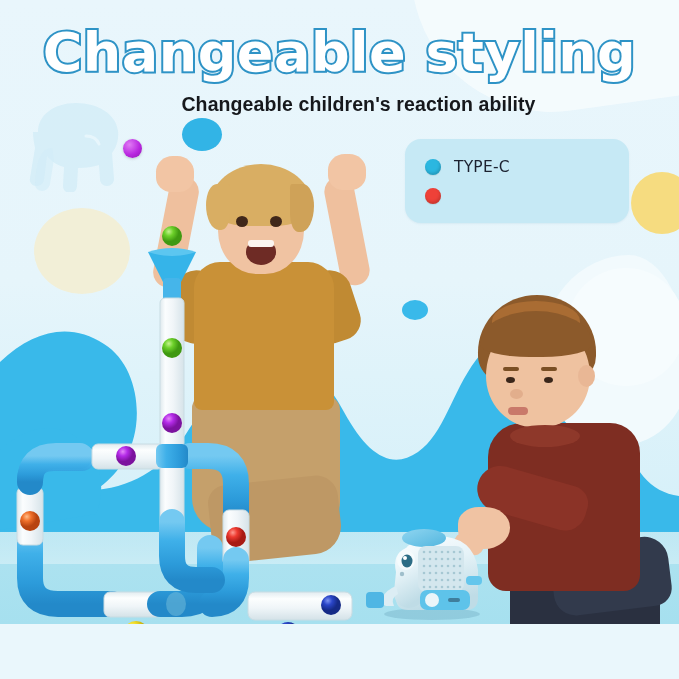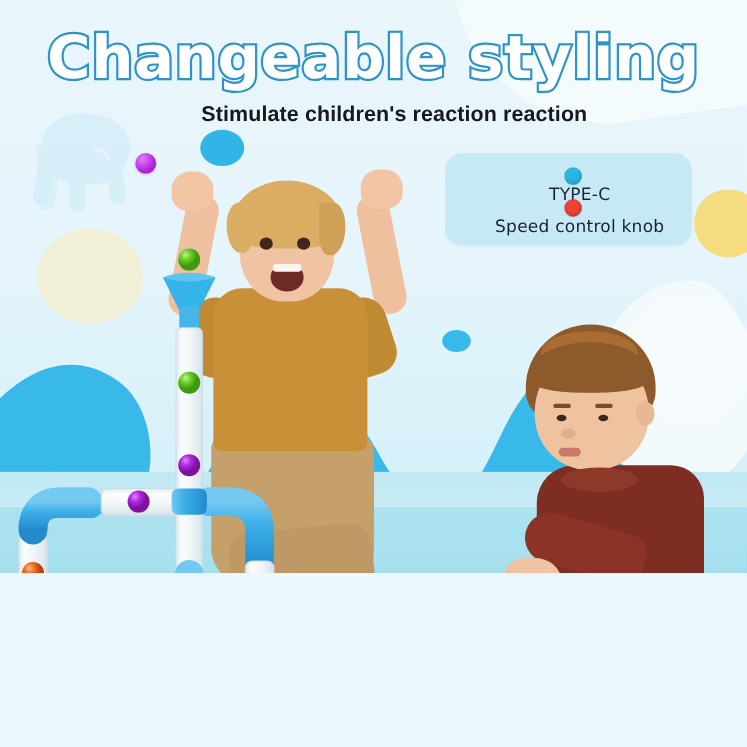--- a/index.html
+++ b/index.html
@@ -5,21 +5,21 @@
 <style>
   html,body{margin:0;padding:0;}
   body{
     width:679px;height:679px;
     font-family:"Liberation Sans", sans-serif;
     background:#EAF7FC;
     overflow:hidden;
   }
   #stage{
     position:relative;
-    width:679px;height:521px;
+    width:679px;height:624px;
     overflow:hidden;
     background:linear-gradient(180deg,#E9F6FC 0%,#E6F5FB 45%,#DFF3FA 60%,#CFEEF8 100%);
   }
 
   
   .bg-layer{position:absolute;inset:0;overflow:hidden;}
 
   .tr-white-wedge{
     position:absolute;top:-60px;right:-40px;width:300px;height:170px;
     background:#F4FBFD;
@@ -97,21 +97,20 @@
     position:absolute;left:405px;top:139px;width:224px;
     background:#C6E9F5;
     border-radius:16px;
     padding:13px 0 13px 0;
     box-shadow:0 1px 2px rgba(80,150,180,.10);
   }
   .legend-row{
     display:flex;align-items:center;
     height:29px;
     padding-left:20px;
-    flex-direction:column;
   }
   .legend-dot{
     width:16px;height:16px;border-radius:50%;
     flex:0 0 16px;margin-right:13px;
     box-shadow:inset -1px -2px 3px rgba(0,0,0,.16), 0 1px 1px rgba(0,0,0,.08);
   }
   .legend-label{
     font-size:15.5px;color:#1C2230;letter-spacing:.2px;
     font-family:"DejaVu Sans", sans-serif;
   }
@@ -224,30 +223,29 @@
     <div class="wave-dot" style="left:636px;top:352px;width:44px;height:34px;background:#BFE6F5;"></div>
 
     <div class="tr-white-blob"></div>
     <div class="tr-white-round"></div>
 
     <div class="floor"></div>
     <div class="floor-sheen"></div>
   </div>
 
   <div class="title">Changeable styling</div>
-  <div class="subtitle">Stimulate children's reaction reaction</div>
+  <div class="subtitle">Changeable children's reaction ability</div>
 
   <div class="legend">
     <div class="legend-row">
       <span class="legend-dot" style="background:#2BB7E0"></span>
       <span class="legend-label">TYPE-C</span>
     </div>
     <div class="legend-row">
       <span class="legend-dot" style="background:#EE4138"></span>
-      <span class="legend-label">Speed control knob</span>
     </div>
   </div>
 
   <div class="float-purple"></div>
 
   <div class="kid" id="kid-left">
     <div class="lb-arm-l"></div>
     <div class="lb-arm-r"></div>
     <div class="lb-fist-l"></div>
     <div class="lb-fist-r"></div>

